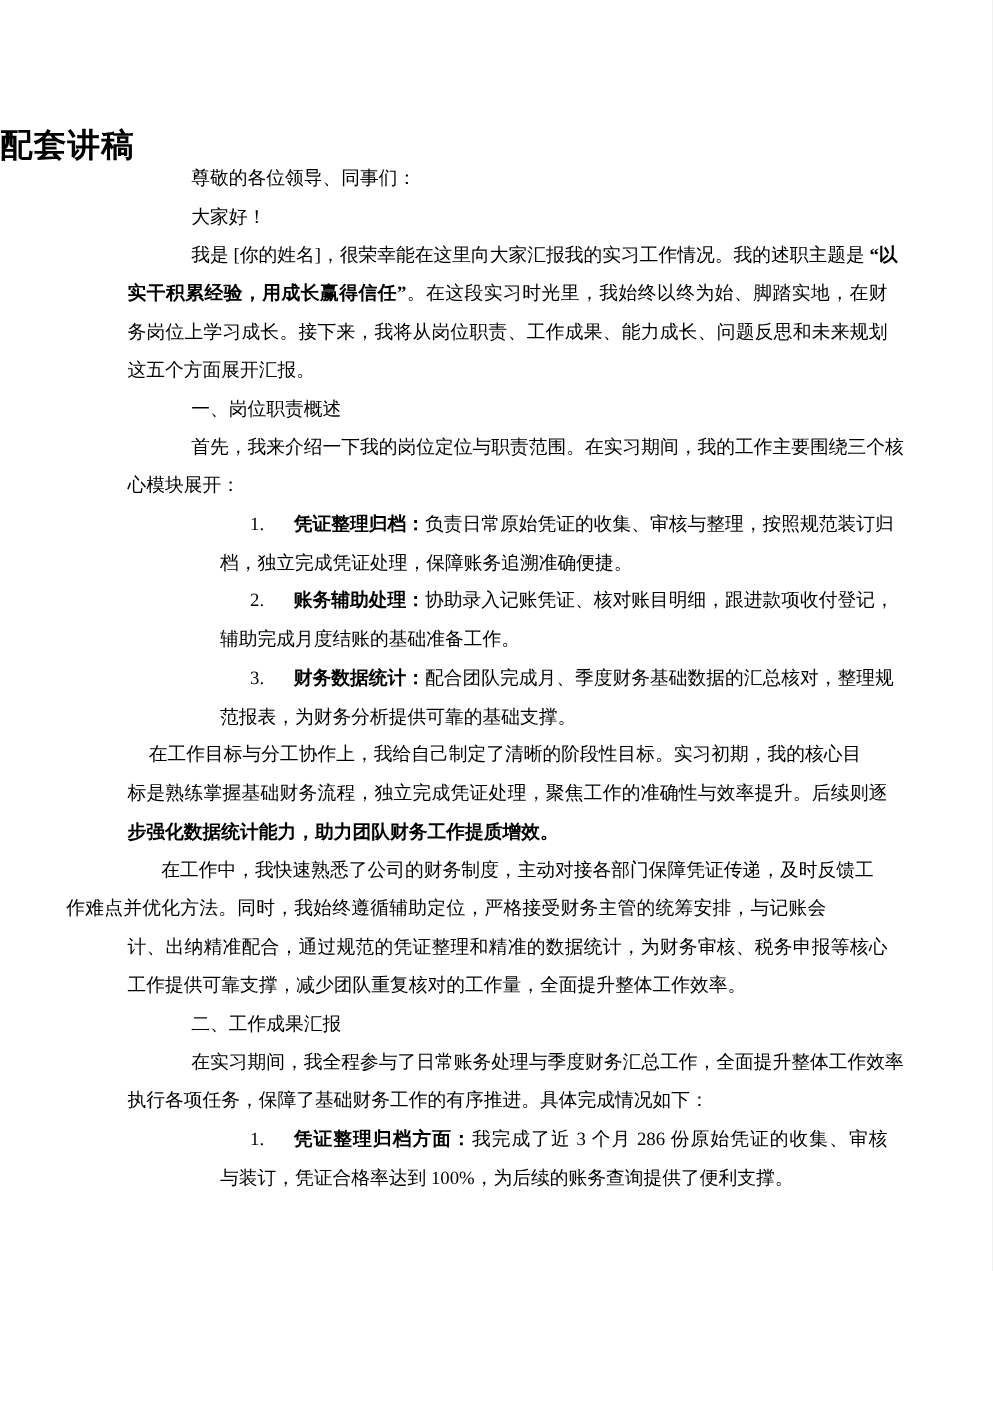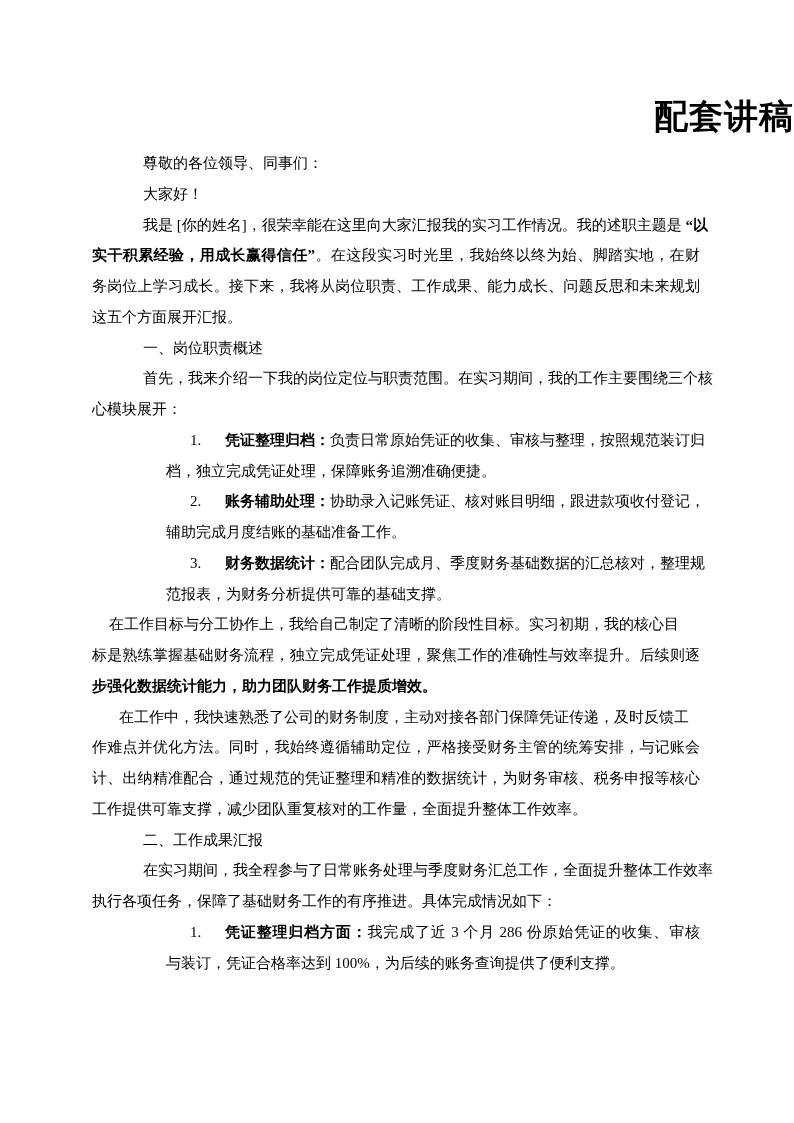--- a/index.html
+++ b/index.html
@@ -17,30 +17,31 @@
     font-family: "Liberation Serif", "DejaVu Serif", serif;
     color: #000000;
   }
   .doc-title {
     position: absolute;
     top: 96px;
     left: 0;
     right: 0;
     height: 42px;
     line-height: 42px;
-    text-align: right;
-    font-size: 34px;
+    text-align: left;
+    font-size: 26px;
     font-weight: bold;
     letter-spacing: 1px;
   }
   .doc-body {
     position: absolute;
-    top: 148px;
+    top: 128px;
     left: 0;
     width: 638px;
+    padding-left: 10px;
   }
   .line {
     position: relative;
     height: 30.75px;
     line-height: 30.75px;
     font-size: 15px;
     white-space: nowrap;
     box-sizing: border-box;
   }
   .line.full {
@@ -78,21 +79,21 @@
       <div class="line full has-marker" style="margin-left: 190px; width: 510px;"><span class="marker">1.</span><span class="run bold">凭证整理归档：</span><span class="run">负责日常原始凭证的收集、审核与整理，按照规范装订归</span></div>
       <div class="line" style="margin-left: 166px; width: 534px;"><span class="run">档，独立完成凭证处理，保障账务追溯准确便捷。</span></div>
       <div class="line full has-marker" style="margin-left: 190px; width: 510px;"><span class="marker">2.</span><span class="run bold">账务辅助处理：</span><span class="run">协助录入记账凭证、核对账目明细，跟进款项收付登记，</span></div>
       <div class="line" style="margin-left: 166px; width: 534px;"><span class="run">辅助完成月度结账的基础准备工作。</span></div>
       <div class="line full has-marker" style="margin-left: 190px; width: 510px;"><span class="marker">3.</span><span class="run bold">财务数据统计：</span><span class="run">配合团队完成月、季度财务基础数据的汇总核对，整理规</span></div>
       <div class="line" style="margin-left: 166px; width: 534px;"><span class="run">范报表，为财务分析提供可靠的基础支撑。</span></div>
       <div class="line full" style="margin-left: 109px; width: 557px;"><span class="run">在工作目标与分工协作上，我给自己制定了清晰的阶段性目标。实习初期，我的核心目</span></div>
       <div class="line full" style="margin-left: 92px; width: 608px;"><span class="run">标是熟练掌握基础财务流程，独立完成凭证处理，聚焦工作的准确性与效率提升。后续则逐</span></div>
       <div class="line" style="margin-left: 92px; width: 608px; font-weight: bold;"><span class="run">步强化数据统计能力，助力团队财务工作提质增效。</span></div>
       <div class="line full" style="margin-left: 119px; width: 557px;"><span class="run">在工作中，我快速熟悉了公司的财务制度，主动对接各部门保障凭证传递，及时反馈工</span></div>
-      <div class="line full" style="margin-left: 92px; width: 608px;"><span class="run">作难点并优化方法。同时，我始终遵循辅助定位，严格接受财务主管的统筹安排，与记账会</span></div>
+      <div class="line full" style="margin-left: 43px; width: 608px;"><span class="run">作难点并优化方法。同时，我始终遵循辅助定位，严格接受财务主管的统筹安排，与记账会</span></div>
       <div class="line full" style="margin-left: 92px; width: 608px;"><span class="run">计、出纳精准配合，通过规范的凭证整理和精准的数据统计，为财务审核、税务申报等核心</span></div>
       <div class="line" style="margin-left: 92px; width: 608px;"><span class="run">工作提供可靠支撑，减少团队重复核对的工作量，全面提升整体工作效率。</span></div>
       <div class="line" style="margin-left: 143px; width: 557px;"><span class="run">二、工作成果汇报</span></div>
       <div class="line full" style="margin-left: 143px; width: 557px;"><span class="run">在实习期间，我全程参与了日常账务处理与季度财务汇总工作，全面提升整体工作效率</span></div>
       <div class="line" style="margin-left: 92px; width: 608px;"><span class="run">执行各项任务，保障了基础财务工作的有序推进。具体完成情况如下：</span></div>
       <div class="line full has-marker" style="margin-left: 190px; width: 510px;"><span class="marker">1.</span><span class="run bold">凭证整理归档方面：</span><span class="run">我完成了近 3 个月 286 份原始凭证的收集、审核</span></div>
       <div class="line" style="margin-left: 166px; width: 534px;"><span class="run">与装订，凭证合格率达到 100%，为后续的账务查询提供了便利支撑。</span></div>
     </div>
 </div>
 

